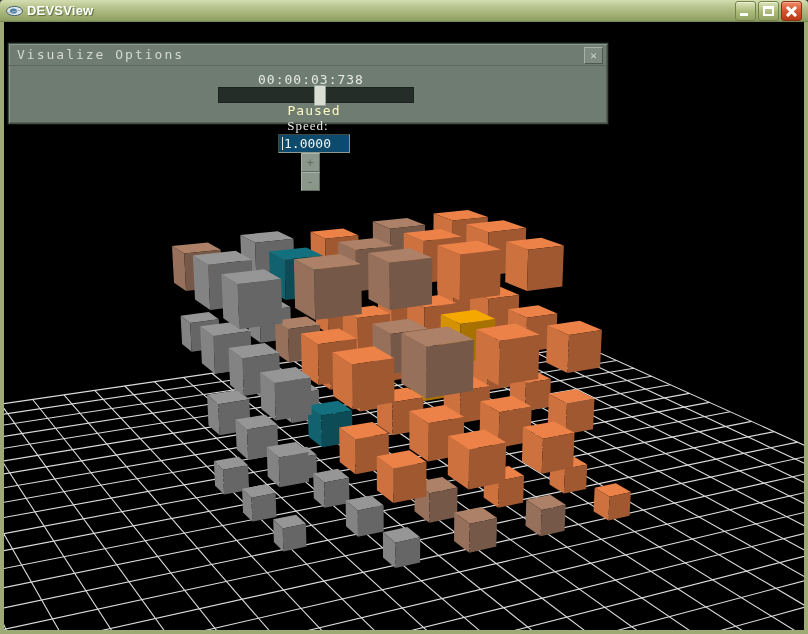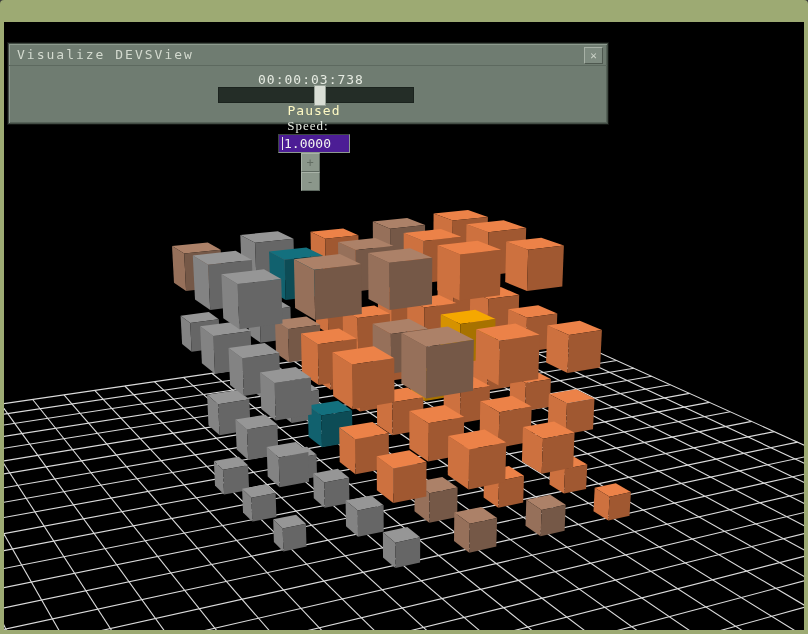--- a/index.html
+++ b/index.html
@@ -73,36 +73,56 @@
   .status-row{display:flex;align-items:center;margin-top:6px;padding:0 8px;font-size:13px;flex-direction:column;}
   .time-label{color:#e6ebe2;margin-left:6px;letter-spacing:1px;}
   .slider{position:relative;width:196px;height:16px;background:#242d27;
     border:1px solid #1b231e;margin-left:16px;}
   .slider-handle{position:absolute;top:-3px;width:12px;height:21px;
     background:#d9ded5;border:1px solid #97a197;}
   .paused-label{margin-left:12px;color:#fef9c3;letter-spacing:1px;}
   .spacer{flex:1 1 auto;}
   .speed-label{color:#e6ebe2;letter-spacing:1px;font-family:Liberation Serif, serif;}
   .speed-input{
-    width:72px;height:19px;margin-left:12px;background:#4c1d95;
+    width:72px;height:19px;margin-left:12px;background:#0c4a6e;
     border:1px solid;border-color:#3e4841 #8e9a8f #8e9a8f #3e4841;
     color:#f2f5f0;font-size:13px;display:flex;align-items:center;padding:0 3px;position:relative;
   }
   .caret{width:1px;height:13px;background:#e8ece4;margin-right:1px;}
   .mini-btn{
     width:19px;height:19px;margin-left:4px;background:#8b978b;
     border:1px solid;border-color:#a9b3a8 #5e6960 #5e6960 #a9b3a8;
     color:#626d62;font-size:12px;display:flex;align-items:center;justify-content:center;
   }
 </style>
 </head>
 <body>
 
 <div class="window">
 
+  <div class="titlebar">
+    <svg class="tb-icon" viewBox="0 0 17 12">
+      <ellipse cx="8.5" cy="6" rx="8" ry="4.6" fill="#dfe6ea" stroke="#45606f" stroke-width="1"></ellipse>
+      <ellipse cx="7.5" cy="6" rx="3.6" ry="2.6" fill="#4a7fa8"></ellipse>
+      <path d="M2 8 L15 5" stroke="#9fb4bf" stroke-width="1" fill="none"></path>
+    </svg>
+    <div class="tb-title">DEVSView</div>
+    <div class="tb-buttons">
+      <div class="tb-btn">
+          <span class="glyph-min"></span>
+        </div>
+      <div class="tb-btn">
+          <span class="glyph-max"></span>
+        </div>
+      <div class="tb-btn close">
+          <span class="glyph-close-a"></span>
+          <span class="glyph-close-b"></span>
+        </div>
+    </div>
+  </div>
 
   <div class="client">
     <svg class="scene" id="scene" width="800" height="608">
         <line x1="-137.4" y1="401.7" x2="59.8" y2="868.3" stroke="#DCDCDC" stroke-width="1.1"></line>
         <line x1="-137.4" y1="401.7" x2="535.0" y2="303.5" stroke="#DCDCDC" stroke-width="1.1"></line>
         <line x1="-102.8" y1="396.7" x2="122.4" y2="849.4" stroke="#DCDCDC" stroke-width="1.1"></line>
         <line x1="-133.0" y1="412.0" x2="549.5" y2="310.0" stroke="#DCDCDC" stroke-width="1.1"></line>
         <line x1="-68.9" y1="391.7" x2="182.5" y2="831.3" stroke="#DCDCDC" stroke-width="1.1"></line>
         <line x1="-128.5" y1="422.6" x2="564.5" y2="316.8" stroke="#DCDCDC" stroke-width="1.1"></line>
         <line x1="-35.7" y1="386.9" x2="240.5" y2="813.9" stroke="#DCDCDC" stroke-width="1.1"></line>
@@ -368,21 +388,21 @@
         <polygon points="378.9,510.3 403.4,505.1 416.2,515.3 391.3,520.7" fill="rgb(150,150,150)"></polygon>
         <polygon points="378.9,510.3 391.3,520.7 391.4,546.1 379.0,535.4" fill="rgb(131,131,131)"></polygon>
         <polygon points="391.3,520.7 416.2,515.3 416.1,540.6 391.4,546.1" fill="rgb(102,102,102)"></polygon>
         <polygon points="372.7,434.2 405.4,428.2 422.5,440.1 389.3,446.4" fill="rgb(236,130,72)"></polygon>
         <polygon points="372.7,434.2 389.3,446.4 389.3,481.1 372.9,468.3" fill="rgb(205,113,63)"></polygon>
         <polygon points="389.3,446.4 422.5,440.1 422.3,474.5 389.3,481.1" fill="rgb(160,88,49)"></polygon>
       </svg>
 
     <div class="panel">
       <div class="panel-titlebar">
-        <span class="panel-title">Visualize DEVSView</span>
+        <span class="panel-title">Visualize Options</span>
         <div class="panel-close"><span>✕</span></div>
       </div>
 
 
       <div class="status-row">
         <span class="time-label">00:00:03:738</span>
         <div class="slider">
           <div class="slider-handle" id="slider-handle" style="left: calc(52% - 6px);"></div>
         </div>
         <span class="paused-label">Paused</span>

